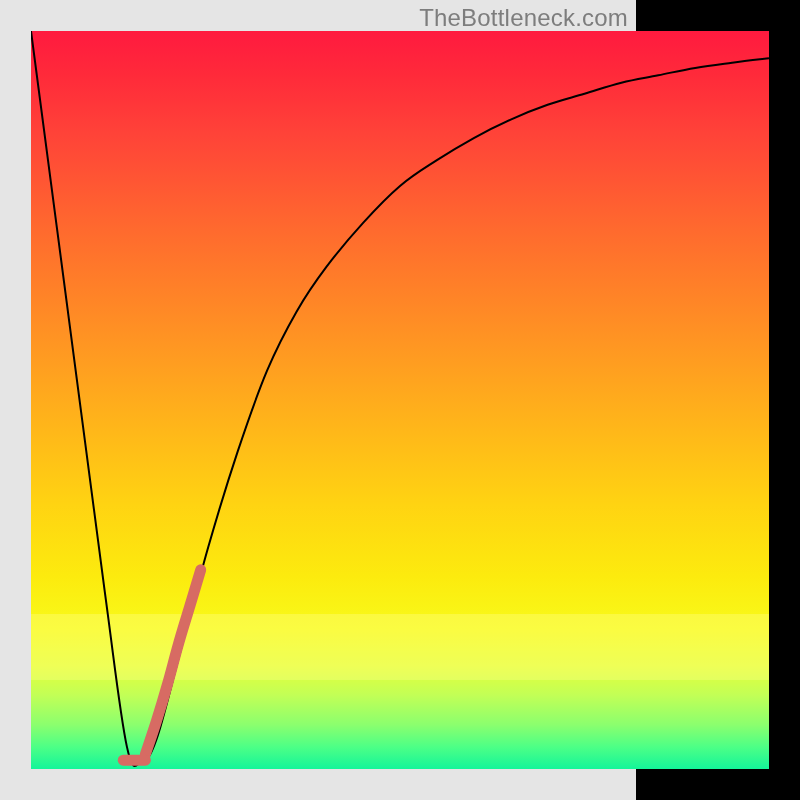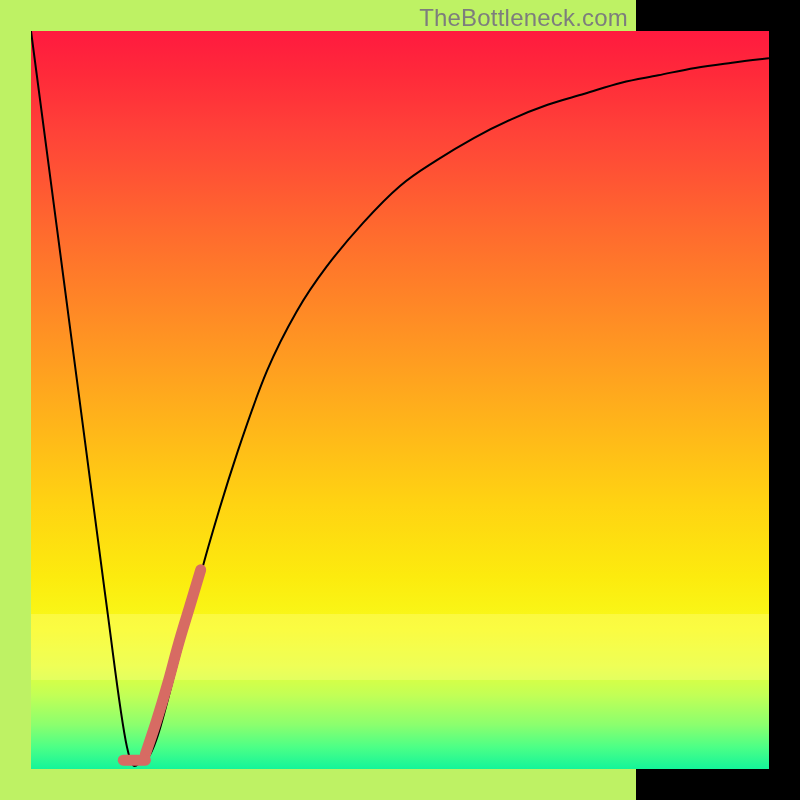--- a/index.html
+++ b/index.html
@@ -10,21 +10,21 @@
     background: #000;
     overflow: hidden;
     font-family: Arial, Helvetica, sans-serif;
   }
   .frame {
     position: absolute;
     left: 0;
     top: 0;
     width: 636px;
     height: 800px;
-    background: #bef264;
+    background: #e5e5e5;
   }
   .plot-area {
     position: absolute;
     left: 31px;
     top: 31px;
     width: 738px;
     height: 738px;
     overflow: hidden;
   }
   .gradient {

